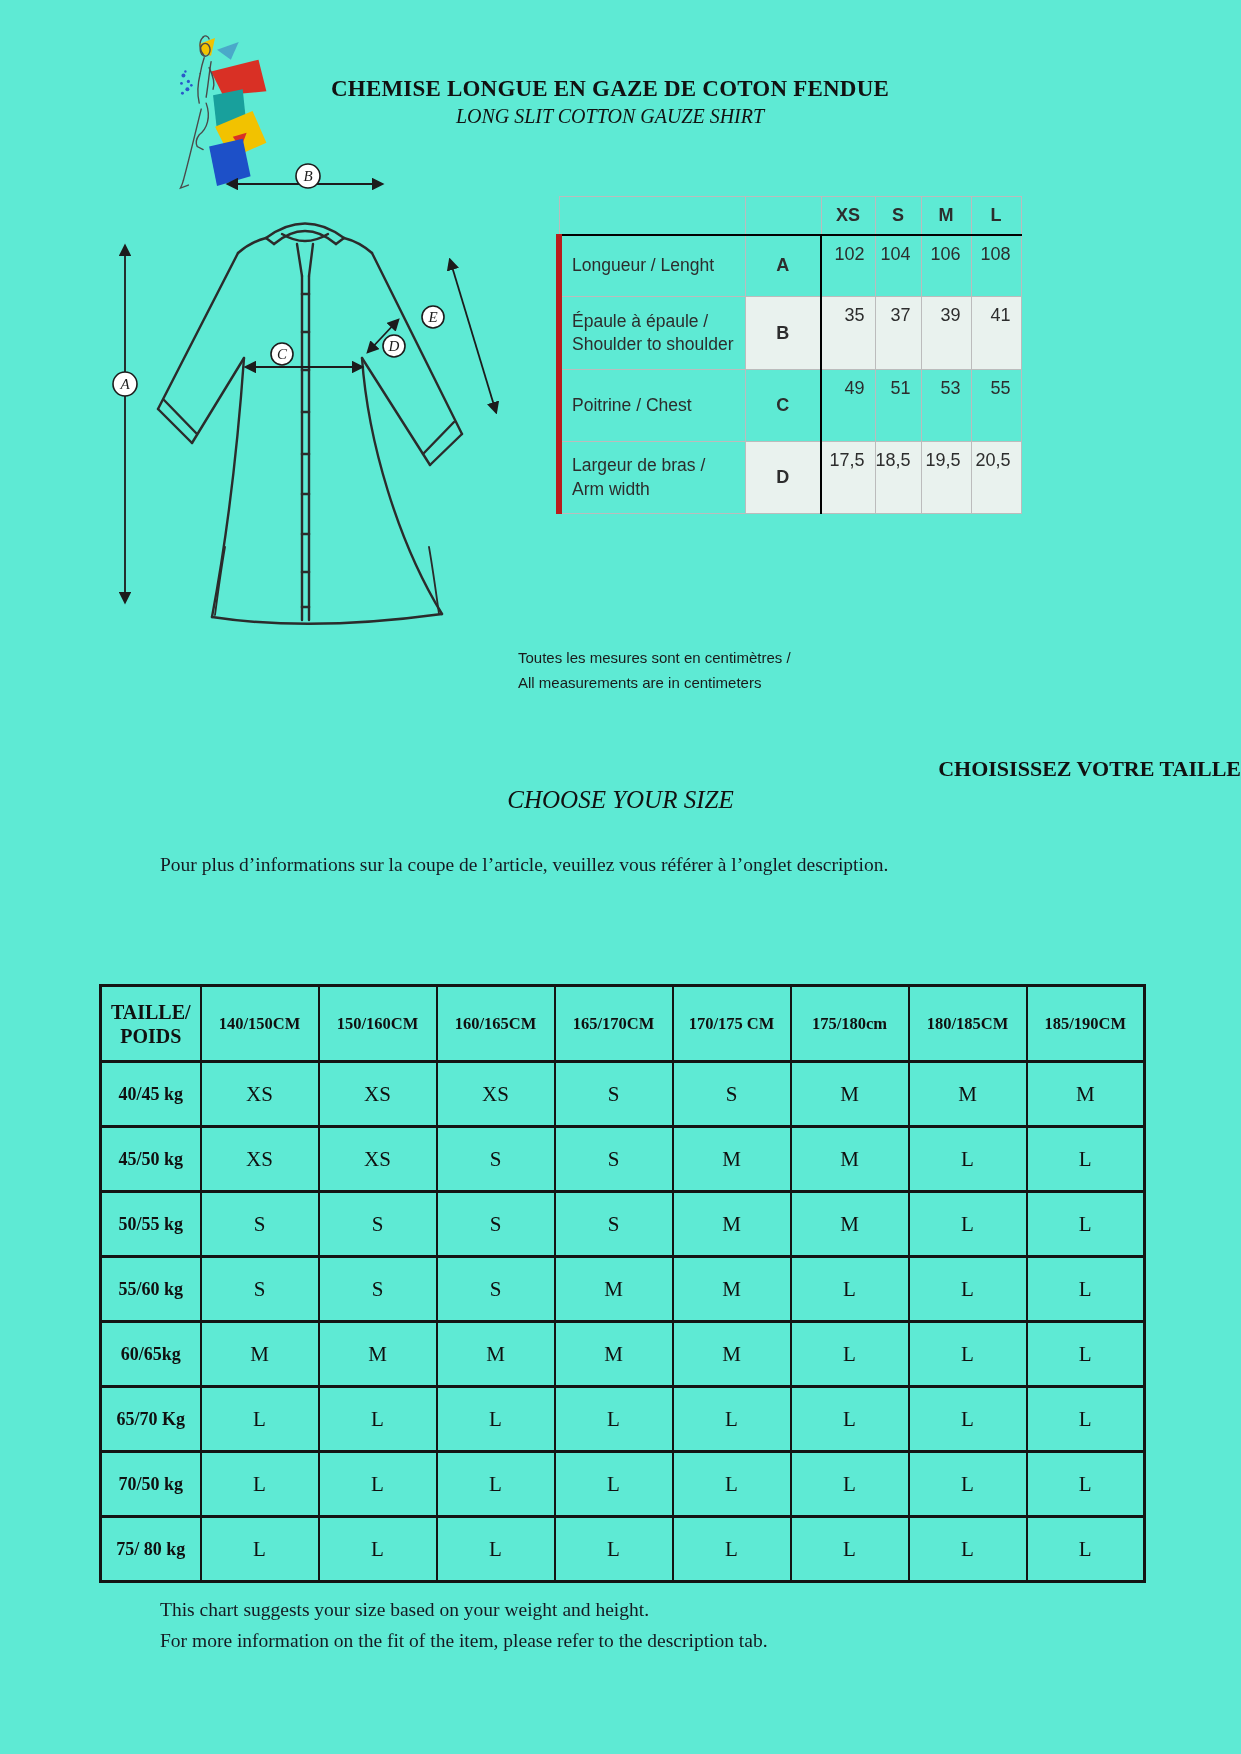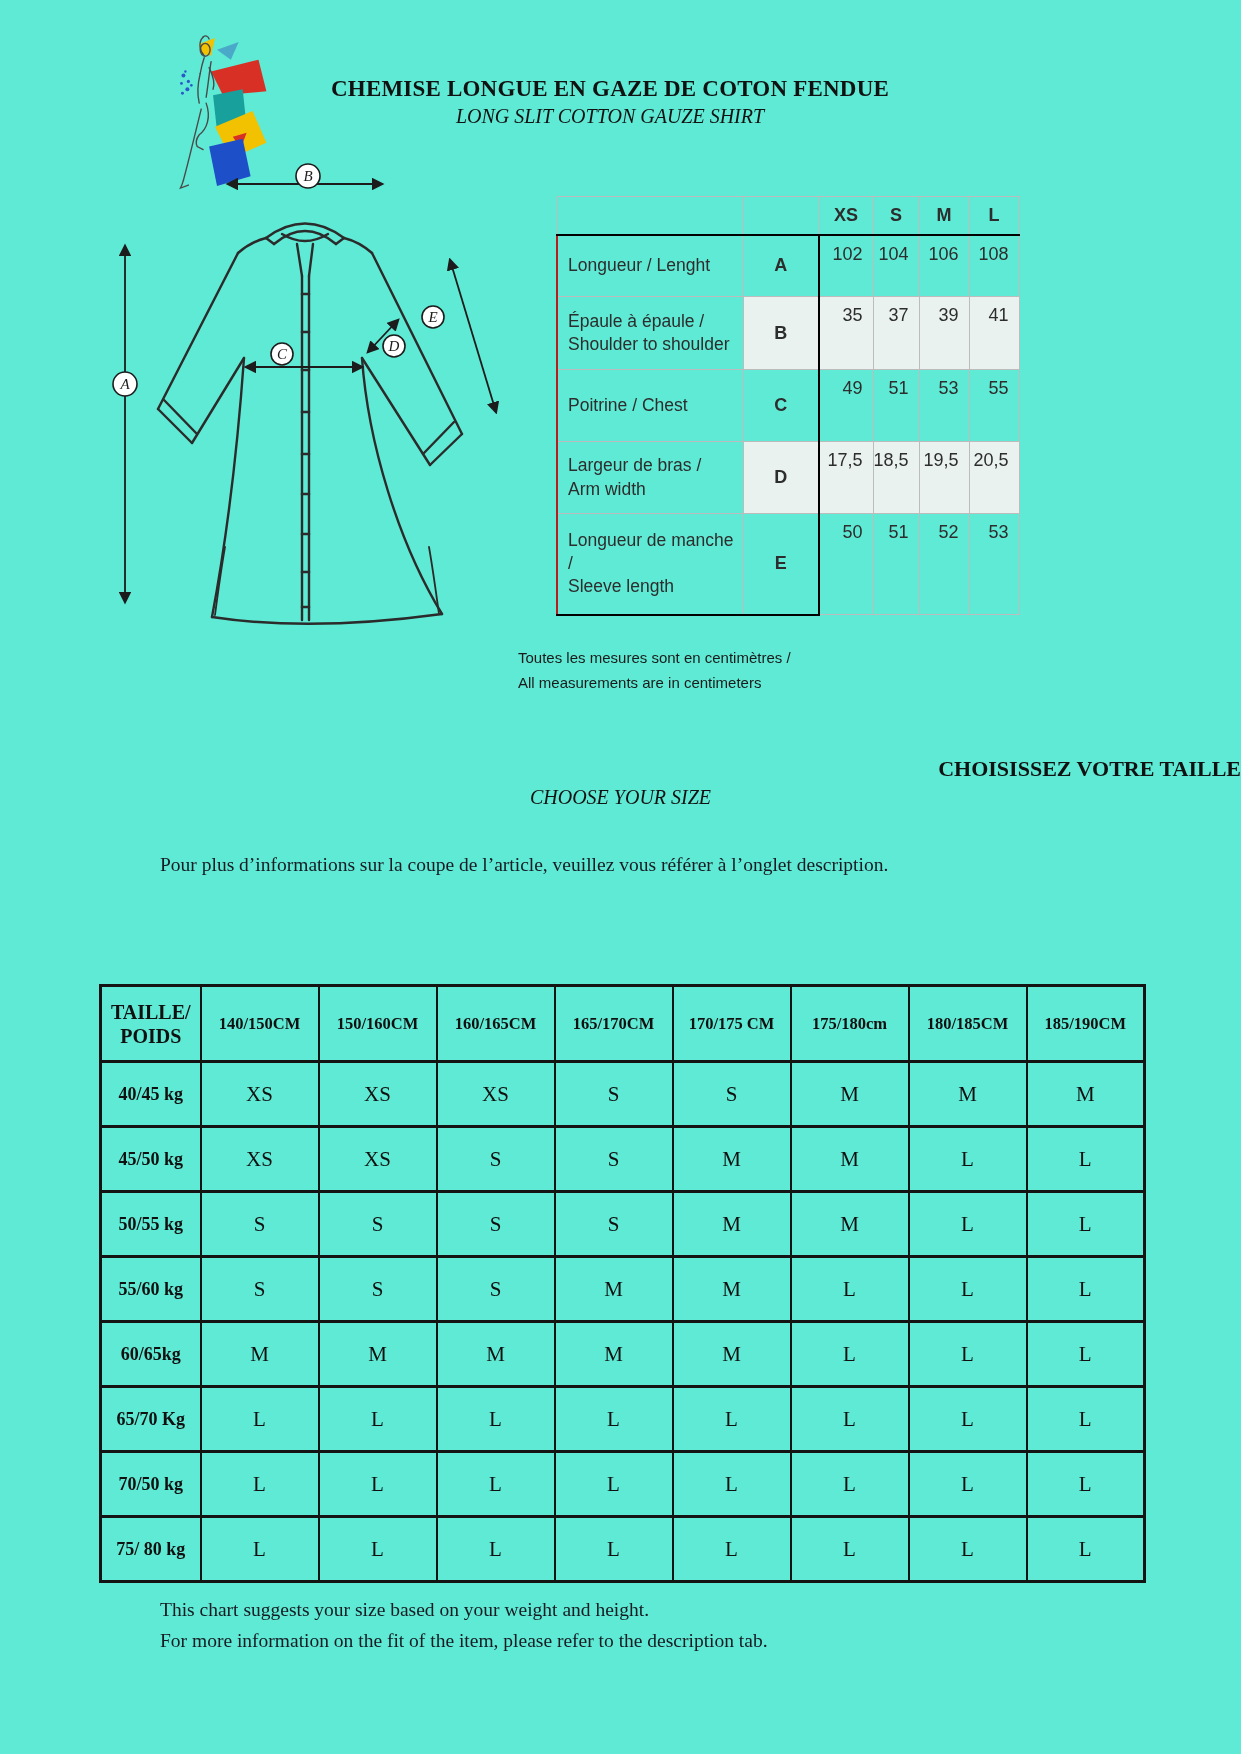--- a/index.html
+++ b/index.html
@@ -20,32 +20,32 @@
   .mtable{position:absolute;left:556px;top:196px;border-collapse:collapse;table-layout:fixed;
           font-family:"Liberation Sans",sans-serif;color:#2d2d2d;}
   .mtable td{border:1px solid #bcbcbc;overflow:hidden;}
   .mtable td.lab{font-size:17.5px;text-align:left;vertical-align:middle;padding:0 4px 0 10px;
                  white-space:pre-line;line-height:1.32;}
   .mtable td.let{font-size:18px;font-weight:bold;text-align:center;vertical-align:middle;}
   .mtable td.hsz{font-size:18px;font-weight:bold;text-align:center;vertical-align:middle;}
   .mtable td.val{font-size:18px;text-align:right;vertical-align:top;padding:8px 10px 0 0;}
   .mtable .shade{background:#e9f2ee;}
   .mtable .tt{border-top:2px solid #000;}
-  .mtable .tl{border-left:2px solid #b91c1c;}
+  .mtable .tl{border-left:6px solid #b91c1c;}
   .mtable .trr{border-right:2px solid #000;}
   .mtable .tb{border-bottom:2px solid #000;}
 
   .mnote{position:absolute;left:518px;top:645px;width:500px;text-align:left;
          font-family:"Liberation Sans",sans-serif;font-size:15px;color:#1a1a1a;line-height:25px;}
 
   
   .choose-fr{position:absolute;left:0;top:756px;width:1241px;text-align:right;
              font-weight:bold;font-size:22px;}
   .choose-en{position:absolute;left:0;top:786px;width:1241px;text-align:center;
-             font-style:italic;font-size:20px;}
+             font-style:italic;font-size:25px;}
   .intro{position:absolute;left:160px;top:850px;width:1000px;height:60px;overflow:hidden;
          font-size:19.5px;line-height:30px;color:#161a22;}
 
   
   .sctable{position:absolute;left:99px;top:984px;border-collapse:collapse;table-layout:fixed;
            border:3px solid #141414;color:#101010;}
   .sctable td{border:2px solid #141414;border-bottom-width:3px;text-align:center;vertical-align:middle;
               overflow:hidden;}
   .sctable td.corner{font-weight:bold;font-size:20px;line-height:1.2;white-space:pre-line;}
   .sctable td.sch{font-weight:bold;font-size:16.5px;}
@@ -217,30 +217,20 @@
       </tr>
       <tr style="height:72px">
         <td class="lab tl">Largeur de bras /
 Arm width</td>
         <td class="let trr shade">D</td>
         <td class="val shade">17,5</td>
         <td class="val shade">18,5</td>
         <td class="val shade">19,5</td>
         <td class="val shade">20,5</td>
       </tr>
-      <tr style="height:101px">
-        <td class="lab tl tb">Longueur de manche
-/
-Sleeve length</td>
-        <td class="let trr tb">E</td>
-        <td class="val">50</td>
-        <td class="val">51</td>
-        <td class="val">52</td>
-        <td class="val">53</td>
-      </tr>
     </tbody>
   </table>
 
   <div class="mnote">
     <div>Toutes les mesures sont en centimètres /</div>
     <div>All measurements are in centimeters</div>
   </div>
 
   <div class="choose-fr">CHOISISSEZ VOTRE TAILLE</div>
   <div class="choose-en">CHOOSE YOUR SIZE</div>

